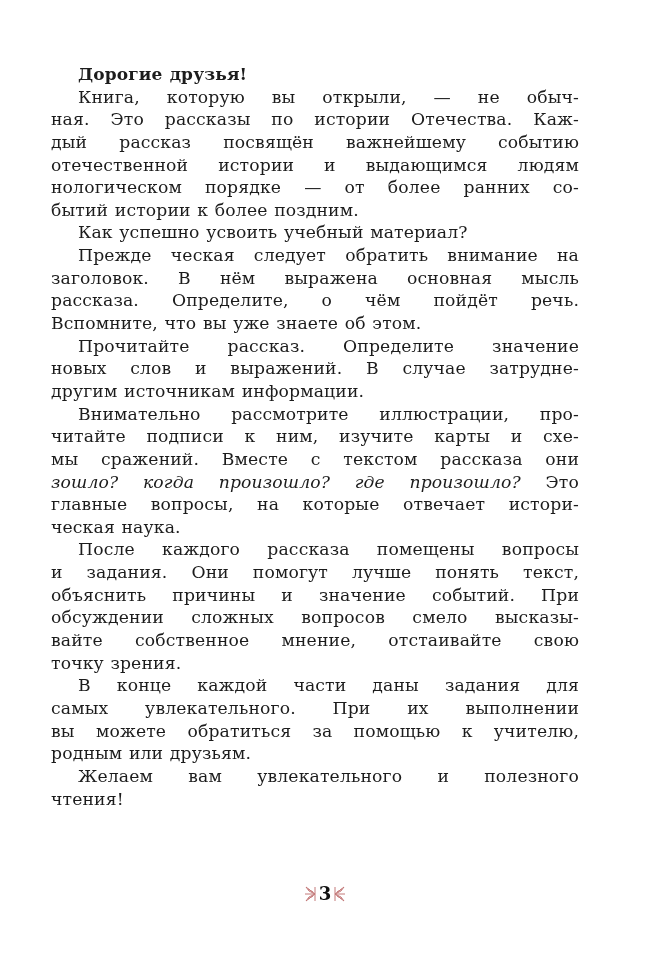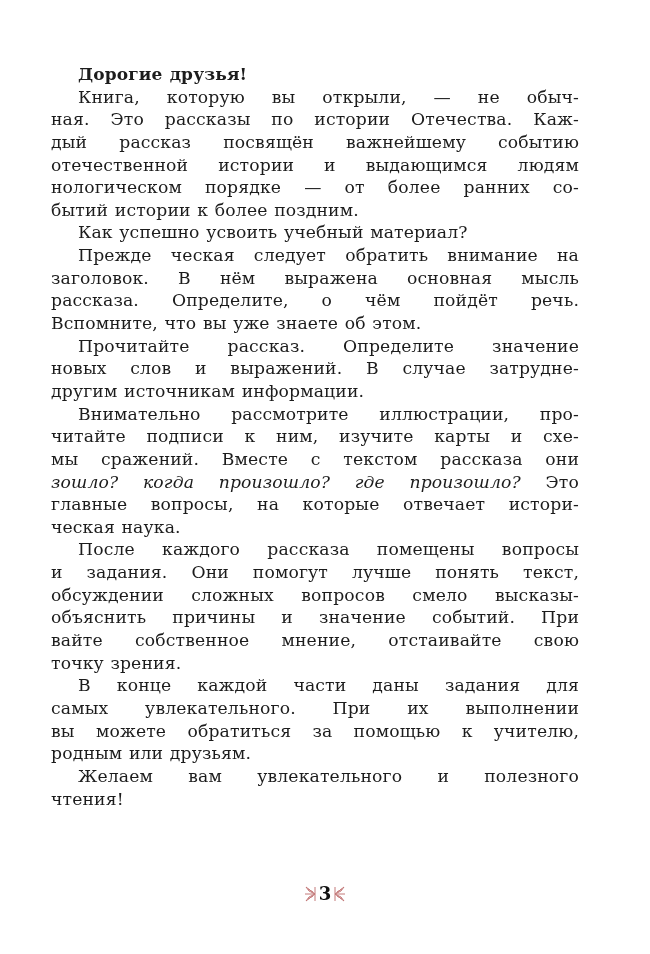--- a/index.html
+++ b/index.html
@@ -95,22 +95,22 @@
 
   <span class="line indent">Внимательно рассмотрите иллюстрации, про-</span>
   <span class="line">читайте подписи к ним, изучите карты и схе-</span>
   <span class="line">мы сражений. Вместе с текстом рассказа они</span>
   <span class="line"><span class="it">зошло? когда произошло? где произошло?</span><span> Это</span></span>
   <span class="line">главные вопросы, на которые отвечает истори-</span>
   <span class="line last">ческая наука.</span>
 
   <span class="line indent">После каждого рассказа помещены вопросы</span>
   <span class="line">и задания. Они помогут лучше понять текст,</span>
+  <span class="line">объяснить причины и значение событий. При</span>
   <span class="line">обсуждении сложных вопросов смело высказы-</span>
-  <span class="line">объяснить причины и значение событий. При</span>
   <span class="line">вайте собственное мнение, отстаивайте свою</span>
   <span class="line last">точку зрения.</span>
 
   <span class="line indent">В конце каждой части даны задания для</span>
   <span class="line">самых увлекательного. При их выполнении</span>
   <span class="line">вы можете обратиться за помощью к учителю,</span>
   <span class="line last">родным или друзьям.</span>
 
   <span class="line indent">Желаем вам увлекательного и полезного</span>
   <span class="line last">чтения!</span>

